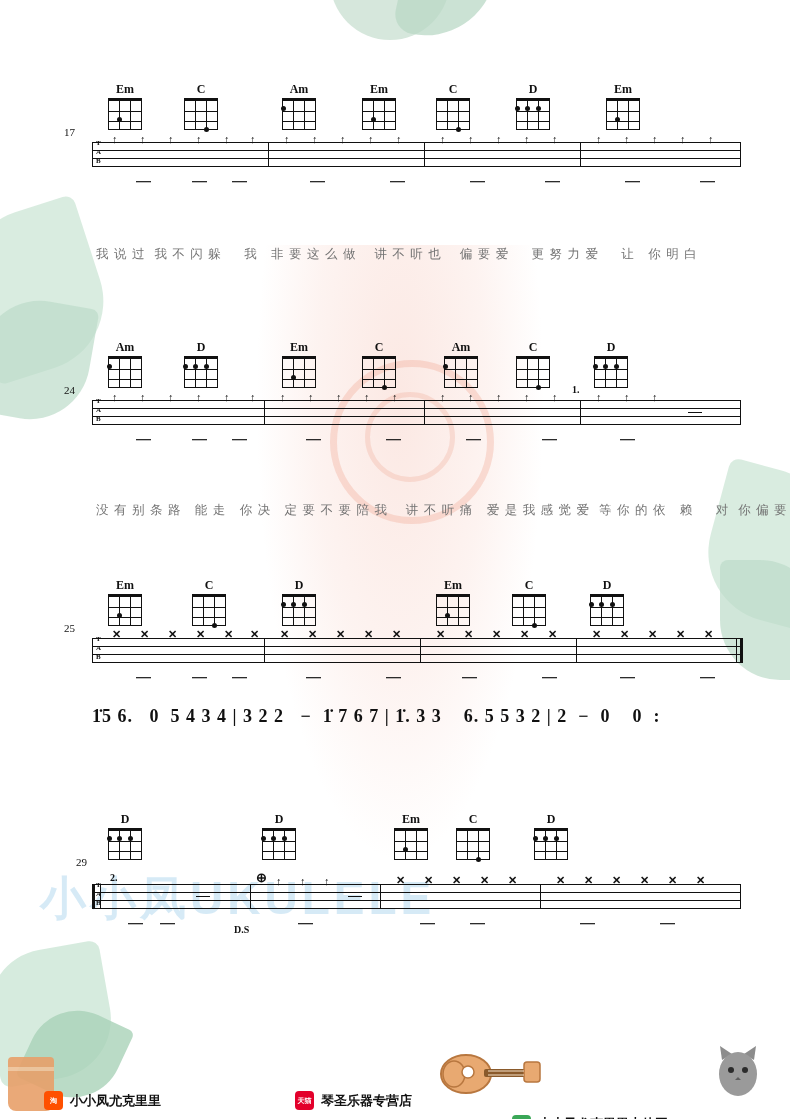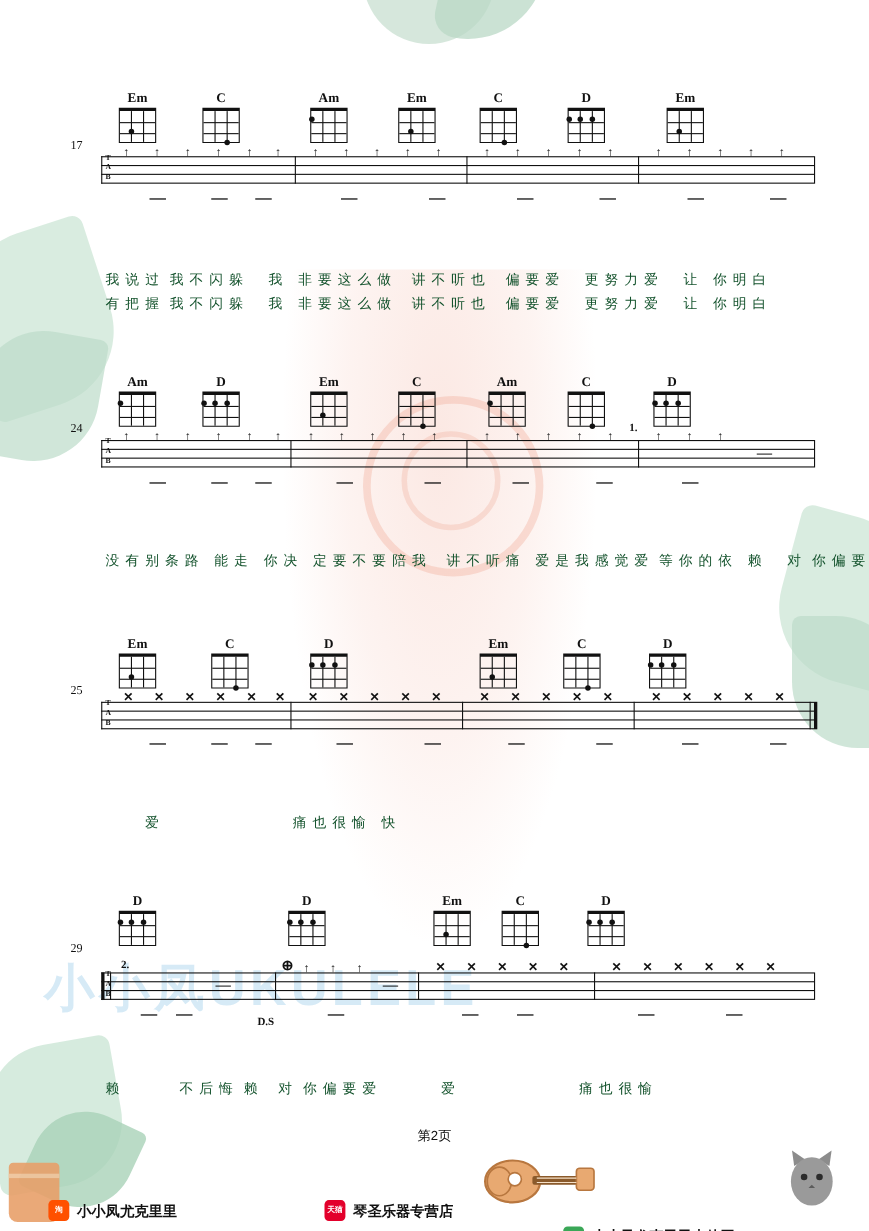--- a/index.html
+++ b/index.html
@@ -119,21 +119,21 @@
   
   .notes{
     position:absolute;left:92px;right:28px;
     font-family:"Liberation Serif", serif;
     font-size:18px;font-weight:bold;letter-spacing:1px;
     white-space:pre;
   }
   .lyrics{
     position:absolute;left:96px;right:28px;
     font-family:"Liberation Sans", sans-serif;
-    font-size:12.5px;letter-spacing:1px;white-space:pre;color:#14532d;
+    font-size:12.5px;letter-spacing:1px;white-space:pre;color:#737373;
   }
   .measure-no{
     position:absolute;font-size:11px;font-family:"Liberation Serif",serif;color:#111;
   }
   .marknote{
     position:absolute;font-size:10px;font-family:"Liberation Serif",serif;font-weight:bold;
   }
 
   
   .pageno{
@@ -306,21 +306,20 @@
       <div class="strum" style="left:232px;top:32px;font-size:15px;">⎽</div>
       <div class="strum" style="left:310px;top:32px;font-size:15px;">⎽</div>
       <div class="strum" style="left:390px;top:32px;font-size:15px;">⎽</div>
       <div class="strum" style="left:470px;top:32px;font-size:15px;">⎽</div>
       <div class="strum" style="left:545px;top:32px;font-size:15px;">⎽</div>
       <div class="strum" style="left:625px;top:32px;font-size:15px;">⎽</div>
       <div class="strum" style="left:700px;top:32px;font-size:15px;">⎽</div>
     </div>
 
     <div class="lyrics" style="top:164px;">我 说 过  我 不 闪 躲     我   非 要 这 么 做    讲 不 听 也    偏 要 爱     更 努 力 爱     让   你 明 白</div>
-    <div class="lyrics" style="top:186px;">有 把 握  我 不 闪 躲     我   非 要 这 么 做    讲 不 听 也    偏 要 爱     更 努 力 爱     让   你 明 白</div>
   </div>
 
   <div class="system" style="top:340px;">
     <div class="chords">
       <div class="chordbox" style="left:104px;">
         <div class="chordname">Am</div>
         <div class="grid">
           <i class="v v1"></i>
             <i class="v v2"></i>
             <i class="h h1"></i>
@@ -548,21 +547,21 @@
       <div class="strum" style="left:192px;top:32px;font-size:15px;">⎽</div>
       <div class="strum" style="left:232px;top:32px;font-size:15px;">⎽</div>
       <div class="strum" style="left:306px;top:32px;font-size:15px;">⎽</div>
       <div class="strum" style="left:386px;top:32px;font-size:15px;">⎽</div>
       <div class="strum" style="left:462px;top:32px;font-size:15px;">⎽</div>
       <div class="strum" style="left:542px;top:32px;font-size:15px;">⎽</div>
       <div class="strum" style="left:620px;top:32px;font-size:15px;">⎽</div>
       <div class="strum" style="left:700px;top:32px;font-size:15px;">⎽</div>
     </div>
 
-    <div class="lyrics" style="top:162px;">        爱                           痛 也 很 愉   快</div>
+    <div class="notes" style="top:128px;">1̇5 6.   0  5 4 3 4 | 3 2 2   −  1̇ 7 6 7 | 1̇. 3 3    6. 5 5 3 2 | 2  −  0    0  :</div>
   </div>
 
   <div class="system" style="top:812px;">
     <div class="chords">
       <div class="chordbox" style="left:104px;">
         <div class="chordname">D</div>
         <div class="grid">
           <i class="v v1"></i>
             <i class="v v2"></i>
             <i class="h h1"></i>
@@ -611,21 +610,21 @@
             <i class="v v2"></i>
             <i class="h h1"></i>
             <i class="h h2"></i>
           <span class="dot" style="left:-2px;top:5px;"></span>
           <span class="dot" style="left:8px;top:5px;"></span>
           <span class="dot" style="left:19px;top:5px;"></span>
         </div>
       </div>
     </div>
 
-    <div class="measure-no" style="left:64px;top:44px;">29</div>
+    <div class="measure-no" style="left:76px;top:44px;">29</div>
     <div class="marknote" style="left:110px;top:60px;">2.</div>
     <div class="marknote" style="left:256px;top:58px;font-size:13px;">⊕</div>
     <div class="marknote" style="left:234px;top:112px;">D.S</div>
 
     <div class="staff" style="margin-top:14px;">
       <div class="ln" style="top:6px;"></div>
       <div class="ln" style="top:14px;"></div>
       <div class="ln" style="top:22px;"></div>
       <div class="ln" style="top:30px;"></div>
       <div class="bar" style="left:92px;height:25px;top:6px;width:3px;"></div>
@@ -653,24 +652,22 @@
       <div class="xmark" style="left:696px;top:-3px;">✕</div>
       <div class="strum" style="left:128px;top:32px;font-size:15px;">⎽</div>
       <div class="strum" style="left:160px;top:32px;font-size:15px;">⎽</div>
       <div class="strum" style="left:298px;top:32px;font-size:15px;">⎽</div>
       <div class="strum" style="left:420px;top:32px;font-size:15px;">⎽</div>
       <div class="strum" style="left:470px;top:32px;font-size:15px;">⎽</div>
       <div class="strum" style="left:580px;top:32px;font-size:15px;">⎽</div>
       <div class="strum" style="left:660px;top:32px;font-size:15px;">⎽</div>
     </div>
 
-    <div class="lyrics" style="top:170px;">赖            不 后 悔  赖    对  你 偏 要 爱             爱                         痛 也 很 愉</div>
   </div>
 
-  <div class="pageno">第2页</div>
 
   <svg class="uku-doodle" width="120" height="56" viewBox="0 0 120 56">
     <ellipse cx="34" cy="34" rx="25" ry="19" fill="#e8a971" stroke="#b8773f" stroke-width="2"></ellipse>
     <ellipse cx="22" cy="34" rx="11" ry="13" fill="#e8a971" stroke="#b8773f" stroke-width="1.5"></ellipse>
     <circle cx="36" cy="32" r="6" fill="#fff" stroke="#b8773f" stroke-width="1.5"></circle>
     <rect x="52" y="29" width="42" height="8" rx="2" fill="#8a5a2b"></rect>
     <rect x="92" y="22" width="16" height="20" rx="3" fill="#e8a971" stroke="#b8773f" stroke-width="1.5"></rect>
     <line x1="56" y1="31" x2="92" y2="31" stroke="#f5e0c8" stroke-width="1"></line>
     <line x1="56" y1="35" x2="92" y2="35" stroke="#f5e0c8" stroke-width="1"></line>
   </svg>

